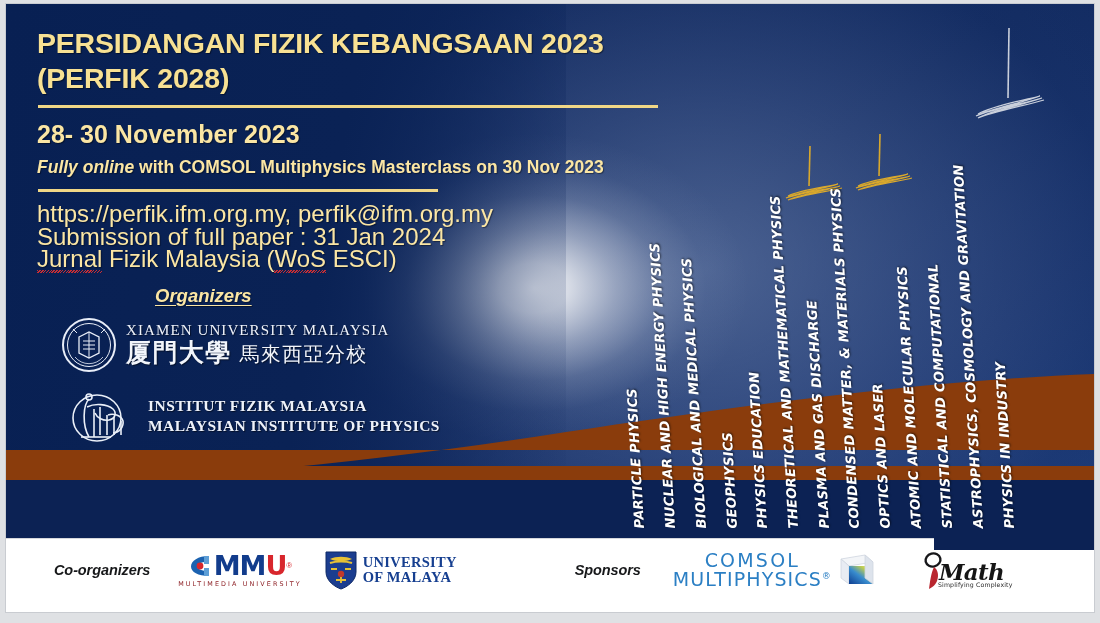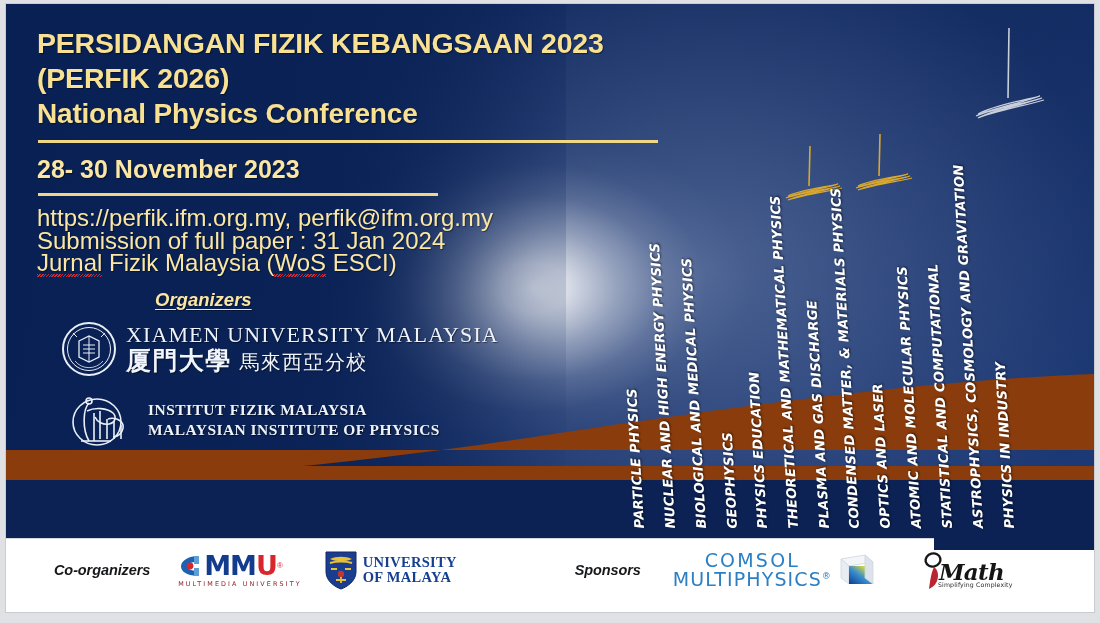--- a/index.html
+++ b/index.html
@@ -169,21 +169,21 @@
     align-items: center;
     gap: 9px;
   }
   .org-row.xmu { margin: 6px 0 0 24px; }
   .org-row.ifm { margin: 12px 0 0 30px; }
 
   .xmu-text-wrap { line-height: 1.02; }
   .xmu-en {
     color: #eef2fa;
     font-family: "Liberation Serif", serif;
-    font-size: 22px;
+    font-size: 15px;
     letter-spacing: 1.1px;
     text-shadow: 1px 1px 1px rgba(0,0,0,0.5);
     white-space: nowrap;
     text-align: center;
   }
   .xmu-cn {
     color: #f2f5fb;
     font-family: "DejaVu Sans", sans-serif;
     font-size: 20px;
     letter-spacing: 1.4px;
@@ -237,21 +237,21 @@
     font-size: 14.5px;
     font-weight: bold;
     font-style: italic;
     color: #17181a;
     letter-spacing: -.1px;
     white-space: nowrap;
   }
   .logo-box { display: flex; align-items: center; }
 
   
-  .mmu { display: flex; flex-direction: column; gap: 1px; }
+  .mmu { display: flex; flex-direction: column; align-items: center; gap: 1px; }
   .mmu-top { display: flex; align-items: center; }
   .mmu-word {
     font-family: "DejaVu Sans", sans-serif;
     font-weight: bold;
     font-size: 27px;
     letter-spacing: -1px;
     line-height: 27px;
   }
   .mmu-mm { color: #123c8c; }
   .mmu-u  { color: #d8262c; }
@@ -344,27 +344,29 @@
       </svg>
 
       <svg class="sketch" style="left:962px; top:22px; width:80px; height:100px;" viewBox="0 0 80 100">
         <path d="M41,2 L40,72" stroke="#c9cfdb" stroke-width="1.6" fill="none"></path>
         <path d="M10,88 C24,80 56,74 72,70 C54,77 24,82 8,90 C24,83 58,77 74,72
                  C56,79 24,84 10,92 C26,85 60,79 76,74" stroke="#c9cfdb" stroke-width="1.2" fill="none"></path>
       </svg>
 
       <div class="left-col">
         <div class="title-line">PERSIDANGAN FIZIK KEBANGSAAN 2023</div>
-        <div class="title-line">(PERFIK 2026)</div>
-        <div class="title-line sub">National Physics Conference</div>
+        <div class="title-line">(PERFIK 2028)</div>
 
         <div class="rule long"></div>
 
         <div class="dates">28- 30 November 2023</div>
 
+        <div class="online-line">
+          <span class="em">Fully online</span><span> with COMSOL Multiphysics Masterclass on 30 Nov 2023</span>
+        </div>
 
         <div class="rule short"></div>
 
         <div class="info-line">https://perfik.ifm.org.my, perfik@ifm.org.my</div>
         <div class="info-line">Submission of full paper : 31 Jan 2024</div>
         <div class="info-line">
           <span class="squiggle">Jurnal</span><span> Fizik Malaysia (</span><span class="squiggle">WoS</span><span> ESCI)</span>
         </div>
 
         <div class="organizers-head">Organizers</div>

